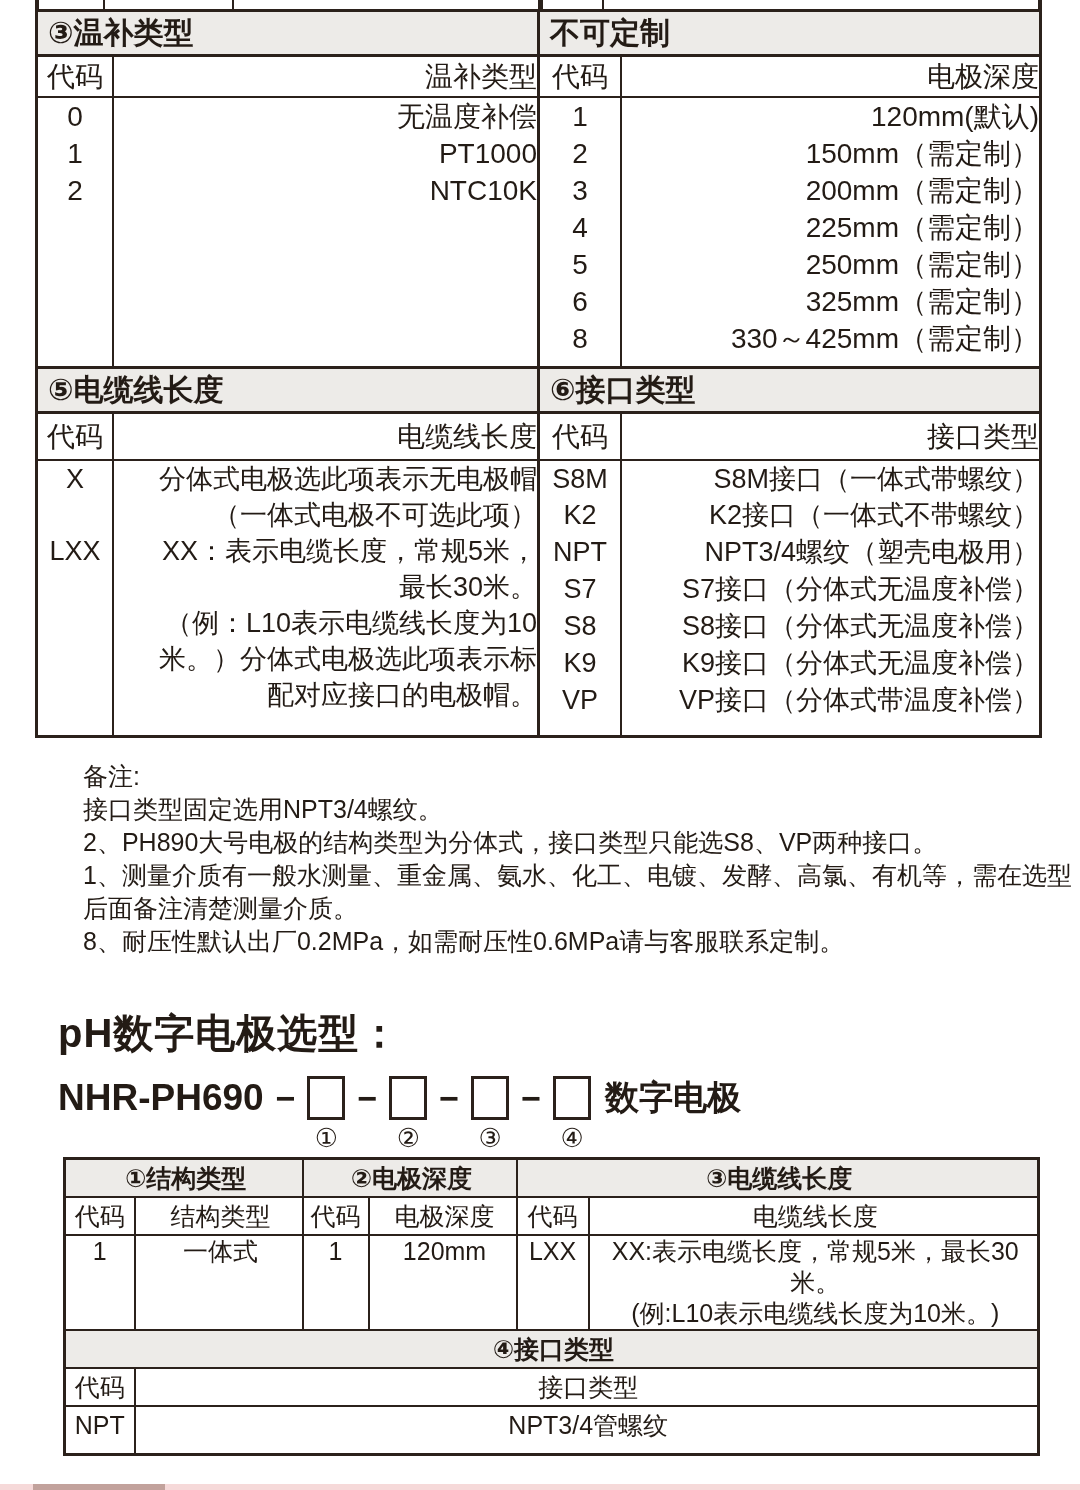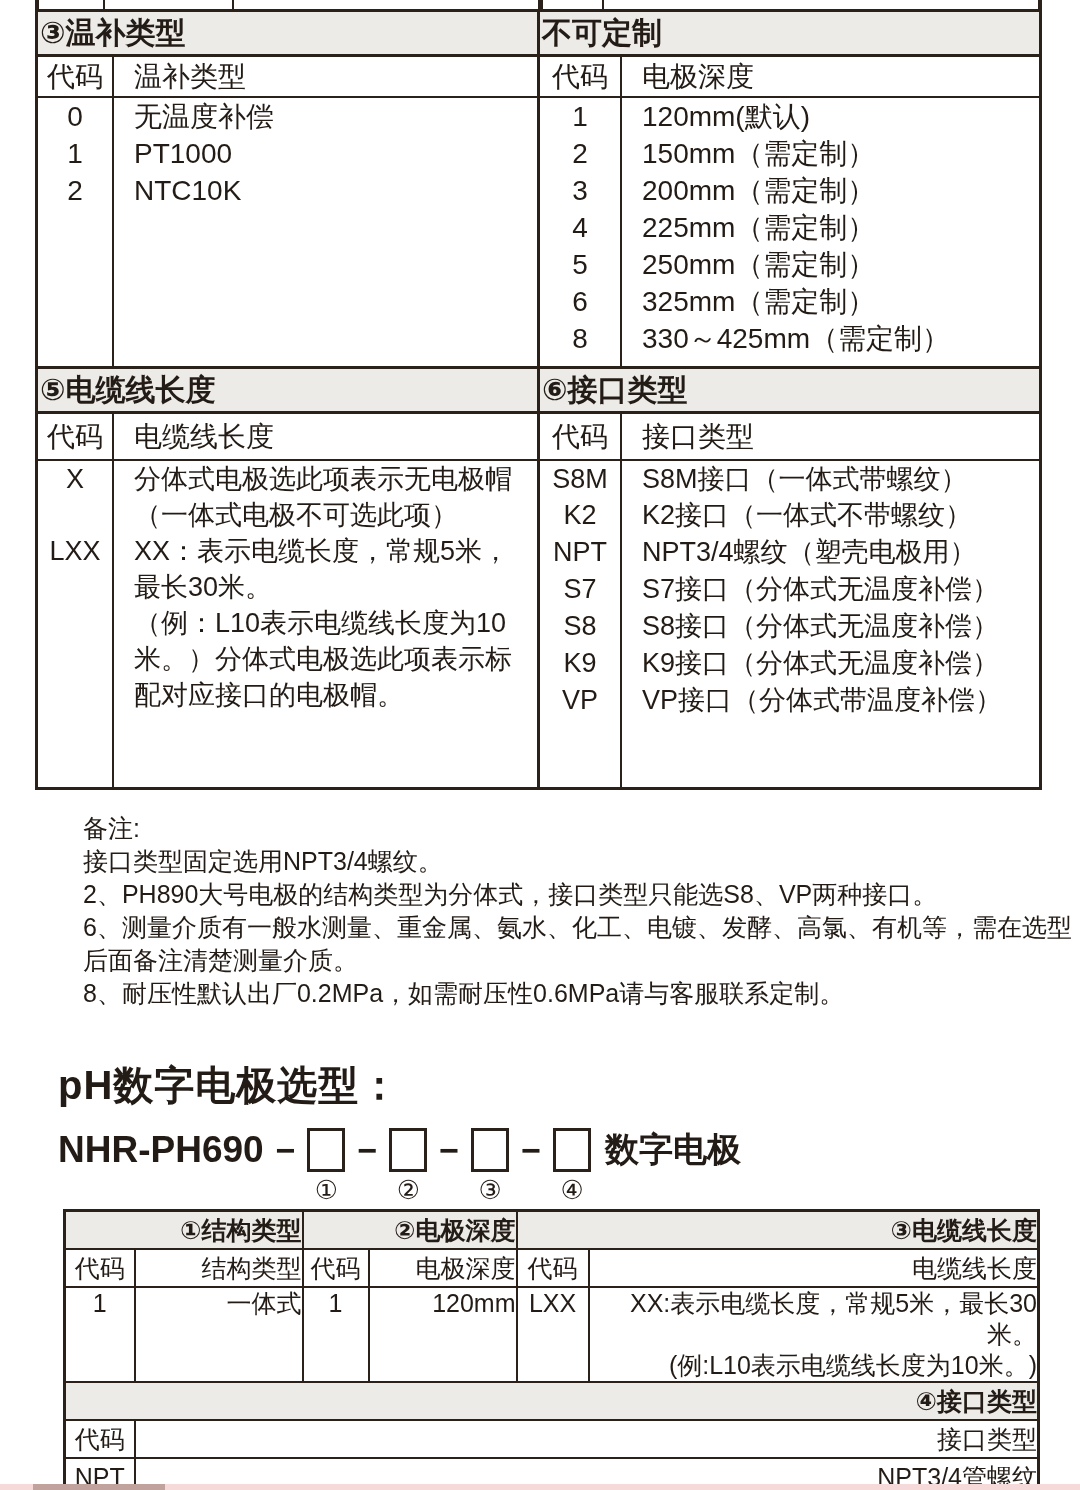--- a/index.html
+++ b/index.html
@@ -18,33 +18,33 @@
   
   .top-sliver{position:relative;height:9px;width:1080px;}
   .sliver-line{position:absolute;top:0;height:9px;background:var(--line);}
   
   .section-row{display:flex;margin-left:35px;width:1007px;}
   .section-row + .section-row{margin-top:-3px;}
   .panel{border:3px solid var(--line);box-sizing:border-box;background:#fff;}
   .p-left{width:505px;}
   .p-right{width:505px;margin-left:-3px;}
   .row1 .panel{height:360px;}
-  .row2 .panel{height:424px;}
+  .row2 .panel{height:372px;}
   .panel-title{
     height:42px;line-height:42px;background:var(--band);
     border-bottom:3px solid var(--line);
-    font-size:30px;font-weight:bold;padding-left:2px;
+    font-size:30px;font-weight:bold;padding-left:10px;
   }
   .panel-body{height:calc(100% - 45px);overflow:hidden;}
   .spec-table{width:100%;height:100%;border-collapse:collapse;table-layout:fixed;}
   .spec-table th,.spec-table td{padding:0;font-size:28px;font-weight:normal;vertical-align:top;}
   .spec-table th{vertical-align:middle;border-bottom:2px solid var(--line);}
   .spec-table .code{width:74px;border-right:2px solid var(--line);text-align:center;}
   .p-right .spec-table .code{width:80px;}
-  .spec-table .desc{padding-left:20px;text-align:left;}
+  .spec-table .desc{padding-left:20px;text-align:right;}
   .row1 .head-row{height:40px;}
   .row2 .head-row{height:46px;}
   .data-row td{line-height:37px;}
   .data-row{height:37px;}
   .row2 .data-row td{line-height:36px;font-size:27px;}
   .multi td{white-space:pre-line;}
   .row-x{height:72px;}
   .row-lxx{height:180px;}
   .filler td{height:auto;}
   
@@ -59,21 +59,21 @@
   .slot-label{
     position:absolute;left:50%;transform:translateX(-50%);top:44px;
     font-size:26px;font-weight:normal;white-space:nowrap;
   }
   .model-suffix{font-size:34px;margin-left:14px;}
   
   .bt{
     border:3px solid var(--line);border-collapse:collapse;table-layout:fixed;
     width:977px;margin:0 0 0 63px;font-size:25px;
   }
-  .bt td{border:2px solid var(--line);padding:0 0 0 4px;vertical-align:top;text-align:right;}
+  .bt td{border:2px solid var(--line);padding:0 0 0 4px;vertical-align:top;text-align:center;}
   .bt .c{text-align:center;padding:0;}
   .band-cell{background:var(--band);font-weight:bold;height:36px;line-height:36px;}
   .bt-head td{height:36px;line-height:36px;}
   .bt-data td{height:64px;line-height:31px;}
   .bt-data2 td{height:46px;line-height:36px;}
   .pre{white-space:pre-line;}
   
   .scroll-track{position:absolute;left:0;bottom:0;width:1080px;height:6px;background:var(--track);}
   .scroll-thumb{position:absolute;left:33px;bottom:0;width:132px;height:6px;background:var(--thumb);}
 </style>
@@ -241,21 +241,21 @@
       </tbody>
         </table>
     </div>
   </div>
 </div>
 
 <div class="notes">
   <div>备注:</div>
   <div>接口类型固定选用NPT3/4螺纹。</div>
   <div>2、PH890大号电极的结构类型为分体式，接口类型只能选S8、VP两种接口。</div>
-  <div>6、测量介质有一般水测量、重金属、氨水、化工、电镀、发酵、高氯、有机等，需在选型</div>
+  <div>1、测量介质有一般水测量、重金属、氨水、化工、电镀、发酵、高氯、有机等，需在选型</div>
   <div>后面备注清楚测量介质。</div>
   <div>8、耐压性默认出厂0.2MPa，如需耐压性0.6MPa请与客服联系定制。</div>
 </div>
 
 <div class="sel-heading">pH数字电极选型：</div>
 
 <div class="model-line">
   <span class="model-prefix">NHR-PH690</span>
   <span class="m-dash">−</span>
   <span class="slot">

